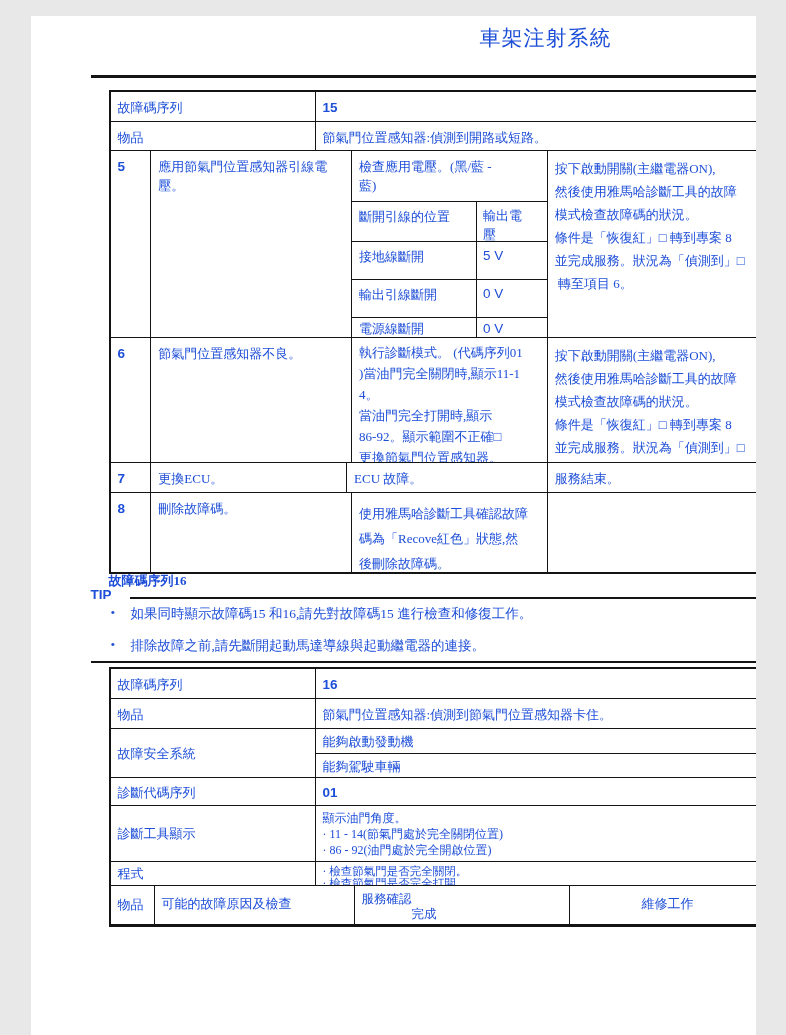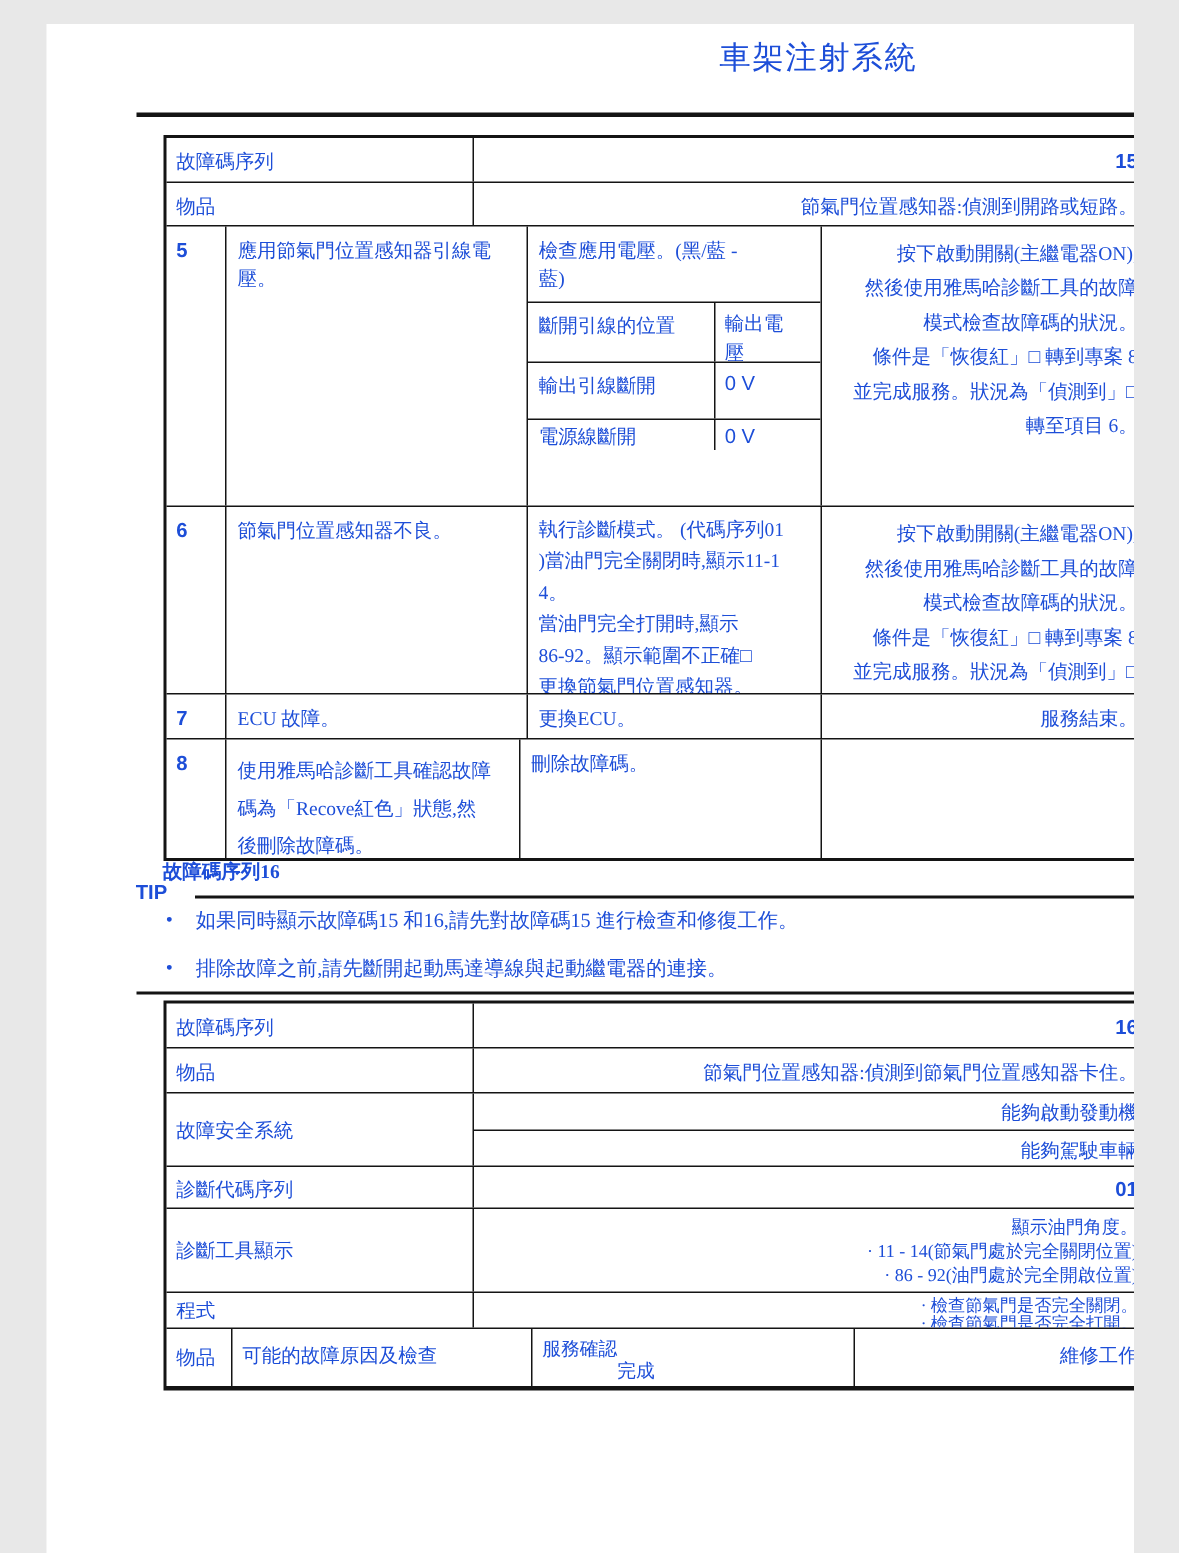--- a/index.html
+++ b/index.html
@@ -20,21 +20,21 @@
   .rule { position:absolute; background:#141414; }
   .rule-top    { left:60px; top:59px;  width:677px; height:3px; }
   .rule-tip    { left:99px; top:581px; width:638px; height:2px; }
   .rule-midsec { left:60px; top:645px; width:677px; height:2px; }
 
   .tbl { position:absolute; left:78px; width:658px; border:2px solid #141414; box-sizing:border-box; }
   .tr  { display:flex; border-bottom:1.5px solid #141414; box-sizing:border-box; }
   .tr:last-child { border-bottom:none; }
   .td  { border-right:1.5px solid #141414; box-sizing:border-box;
          padding:6px 6px 0 7px; font-size:13px; line-height:19px; overflow:hidden; }
-  .td:last-child { border-right:none;text-align:right; }
+  .td:last-child { border-right:none; }
 
   .t1 { top:74px; }
   .t2 { top:651px; }
   .t2-bottom { border-bottom-width:3px; }
 
   .w-label { width:205px; }
   .w-rest  { flex:1; }
   .w-num   { width:41px; }
   .w-cause { width:202px; }
   .w-act   { width:197px; padding:0; }
@@ -102,20 +102,24 @@
       <div class="td w-cause pre">應用節氣門位置感知器引線電
 壓。</div>
       <div class="td w-act">
         <div class="act-intro pre">檢查應用電壓。(黑/藍 -
 藍)</div>
         <div>
           <div class="vt-row vt-h">
             <div class="vt-c1 pre">斷開引線的位置</div>
             <div class="vt-c2 pre" style="font-family:inherit;font-size:13px;">輸出電
 壓</div>
+          </div>
+          <div class="vt-row vt-r1">
+            <div class="vt-c1">接地線斷開</div>
+            <div class="vt-c2">5 V</div>
           </div>
           <div class="vt-row vt-r2">
             <div class="vt-c1">輸出引線斷開</div>
             <div class="vt-c2">0 V</div>
           </div>
           <div class="vt-row vt-r3">
             <div class="vt-c1">電源線斷開</div>
             <div class="vt-c2">0 V</div>
           </div>
         </div>
@@ -140,31 +144,31 @@
       <div class="td w-conf pre lh23">按下啟動開關(主繼電器ON),
 然後使用雅馬哈診斷工具的故障
 模式檢查故障碼的狀況。
 條件是「恢復紅」□ 轉到專案 8
 並完成服務。狀況為「偵測到」□
 &nbsp;轉至項目 7。</div>
     </div>
 
     <div class="tr" style="height:30px">
       <div class="td w-num num-cell">7</div>
+      <div class="td w-act pre" style="padding:6px 6px 0 7px;">更換ECU。</div>
       <div class="td w-cause pre">ECU 故障。</div>
-      <div class="td w-act pre" style="padding:6px 6px 0 7px;">更換ECU。</div>
       <div class="td w-conf pre">服務結束。</div>
     </div>
 
     <div class="tr" style="height:79px">
       <div class="td w-num num-cell">8</div>
+      <div class="td w-cause pre">刪除故障碼。</div>
       <div class="td w-act pre lh25" style="padding-left:7px;">使用雅馬哈診斷工具確認故障
 碼為「Recove紅色」狀態,然
 後刪除故障碼。</div>
-      <div class="td w-cause pre">刪除故障碼。</div>
       <div class="td w-conf pre"></div>
     </div>
   </div>
 
   <div class="note16">故障碼序列16</div>
   <div class="tip-label sans b">TIP</div>
   <div class="rule rule-tip"></div>
 
   <div class="bullet bullet-1">
     <span class="dot">•</span>

